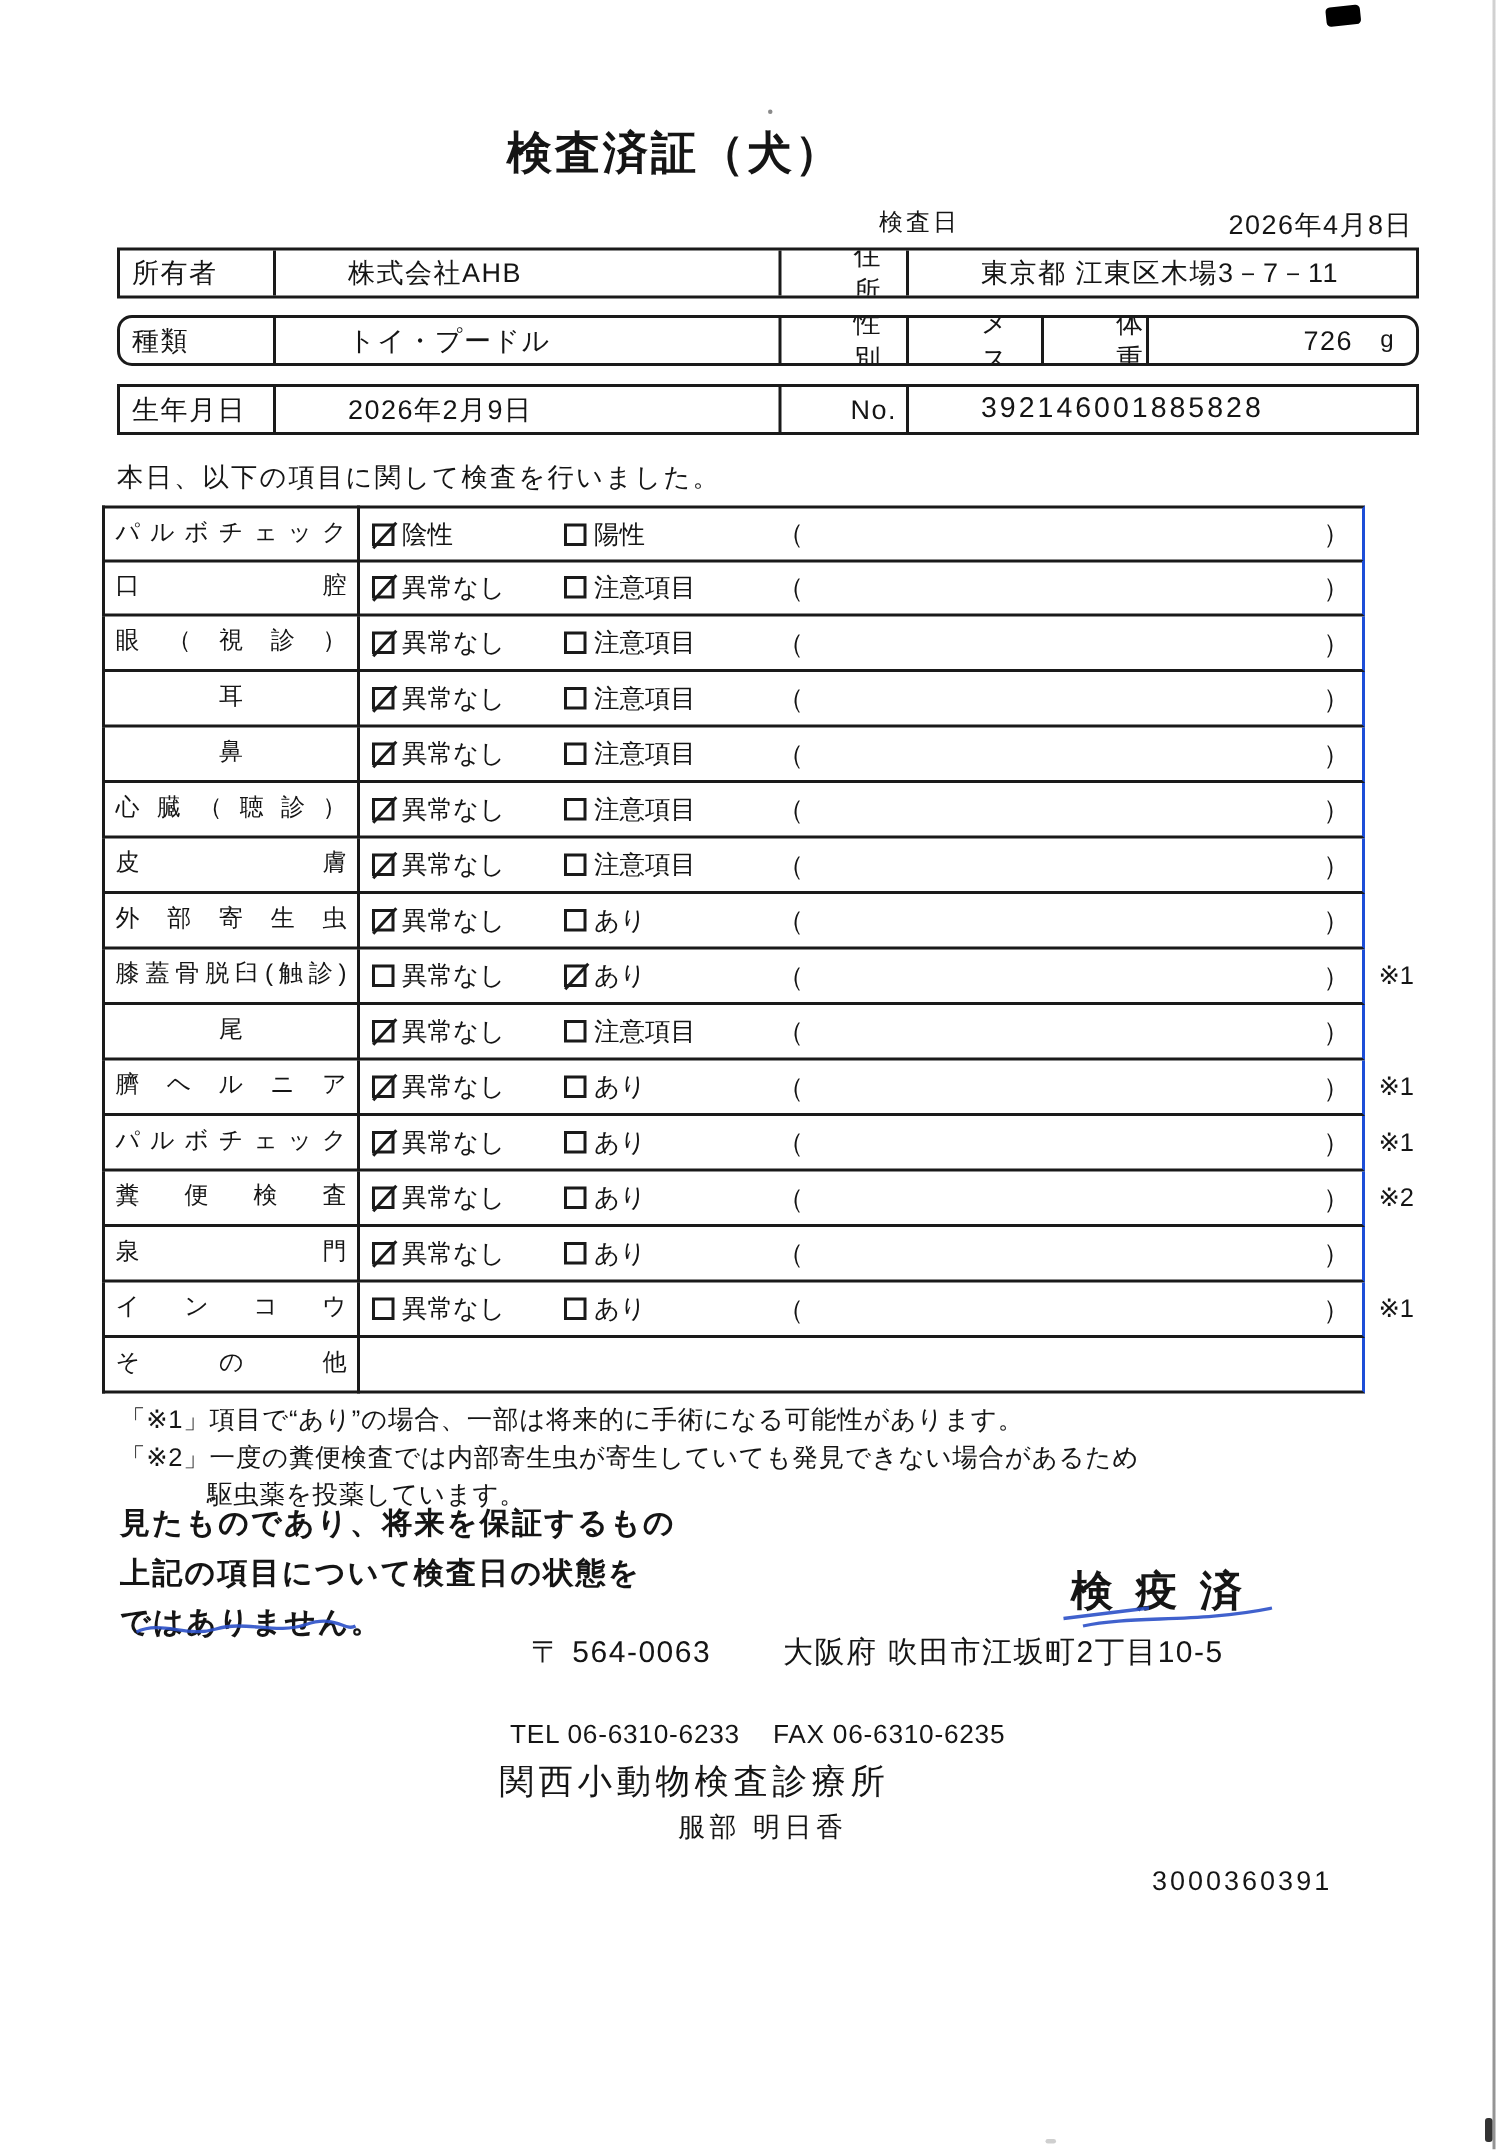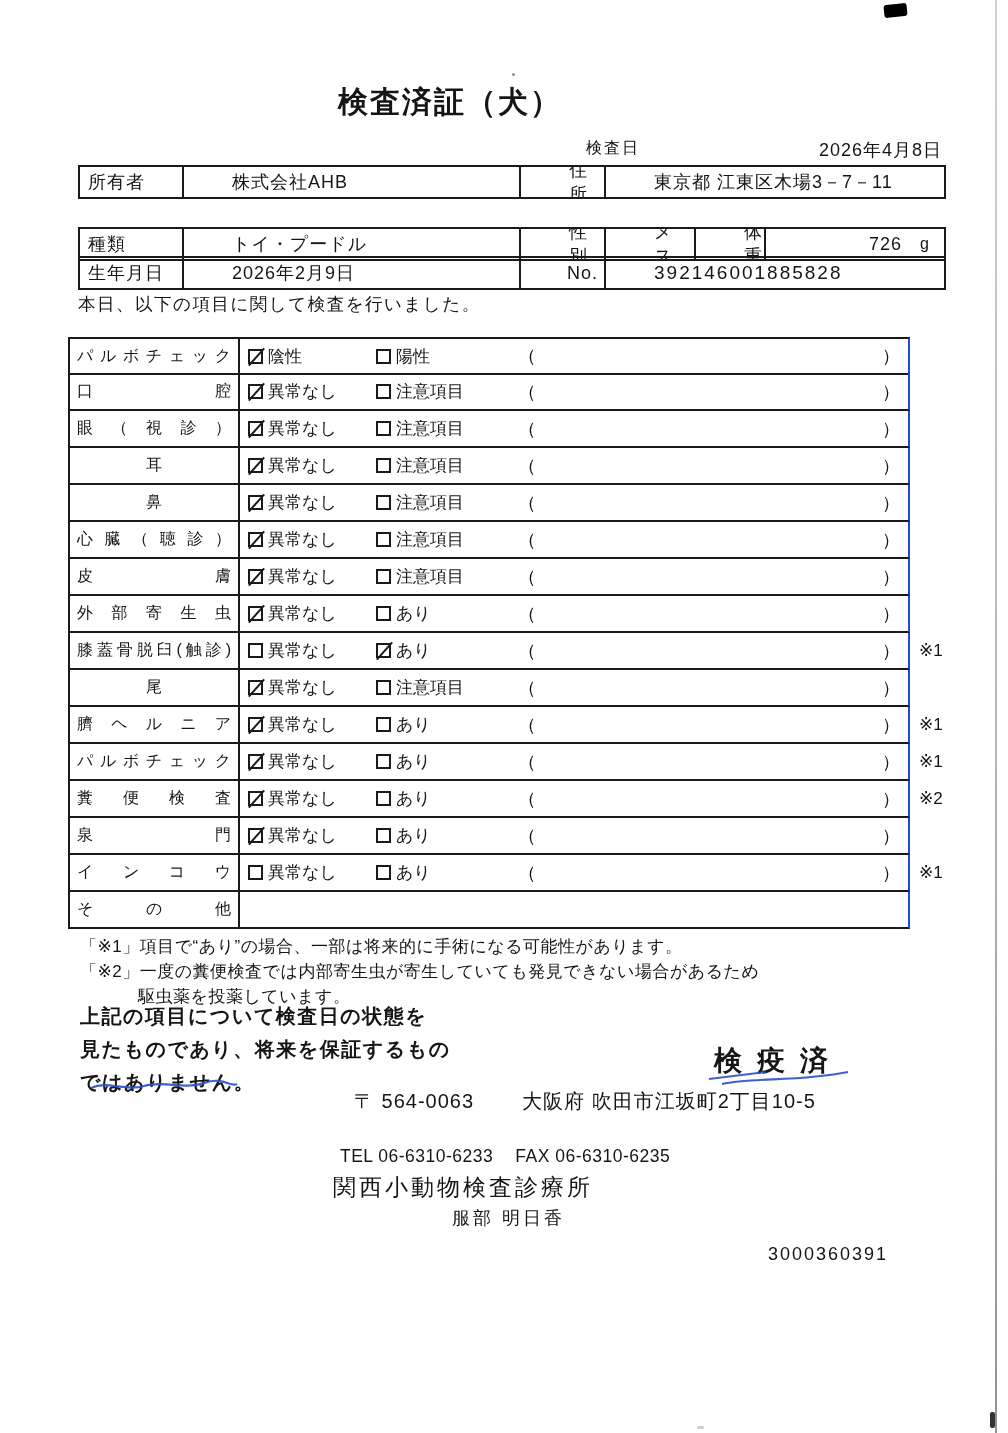--- a/index.html
+++ b/index.html
@@ -18,28 +18,28 @@
   .daterow .dlabel { position:absolute; left:508px; font-size:16px; letter-spacing:2px; }
   .daterow .dvalue { position:absolute; right:4px; font-size:18px; letter-spacing:1px; }
 
   
   .box { position:absolute; left:78px; width:868px; height:34px;
          border:2px solid #1a1a1a; display:grid; }
   .box .cell { height:100%; display:flex; align-items:center;
                padding:0 8px; font-size:18px; letter-spacing:1px; overflow:hidden; }
   .box .cell + .cell { border-left:2px solid #1a1a1a;padding-left:48px; }
   .owner-grid { top:165px; grid-template-columns:102px 337px 85px 340px; }
-  .petA-grid  { top:227px; grid-template-columns:102px 337px 85px 90px 70px 180px; }
+  .petA-grid  { top:210px; grid-template-columns:102px 337px 85px 90px 70px 180px;border-radius:10px; }
   .petB-grid  { top:256px; grid-template-columns:102px 337px 85px 340px; }
   .cell.wval { justify-content:flex-end; gap:18px; padding-right:14px; }
   .cell.wval .unit { font-size:16px; }
   .cell.center { justify-content:center; }
   .cell.num { font-size:19px; letter-spacing:2px; }
 
-  .intro { left:78px; top:292px; font-size:17.5px; letter-spacing:1.5px; }
+  .intro { left:78px; top:306px; font-size:17.5px; letter-spacing:1.5px; }
 
   
   .etable { left:68px; top:337px; width:912px; }
   .erow { display:grid; grid-template-columns:170px 672px 50px; height:37px; }
   .erow .c1, .erow .c2 {
     border-left:2px solid #1a1a1a; border-bottom:2px solid #1a1a1a; }
   .erow .c2 { border-right:2px solid #1d4ed8; }
   .erow:first-child .c1, .erow:first-child .c2 { border-top:2px solid #1a1a1a; }
   .lbl { padding:0 7px; line-height:34px; font-size:16px;
          text-align:justify; text-align-last:justify; white-space:nowrap; }
@@ -455,22 +455,22 @@
 </div>
   </div>
 
 <div class="abs footnotes">
   <div>「※1」項目で“あり”の場合、一部は将来的に手術になる可能性があります。</div>
   <div>「※2」一度の糞便検査では内部寄生虫が寄生していても発見できない場合があるため</div>
   <div class="indent">駆虫薬を投薬しています。</div>
 </div>
 
 <div class="abs statement">
+  <div>見たものであり、将来を保証するもの</div>
   <div>上記の項目について検査日の状態を</div>
-  <div>見たものであり、将来を保証するもの</div>
   <div>ではありません。</div>
 </div>
 
 <div class="abs stamp">検疫済</div>
 <div class="abs scribble" style="left:88px; top:1078px;">
   <svg width="152" height="16" viewBox="0 0 152 16">
     <path d="M3,10 C20,2 36,14 56,8 S96,12 116,5 S142,10 149,6" stroke="#2b50c8" stroke-width="2.2" fill="none" opacity="0.9"></path>
   </svg>
 </div>
 <div class="abs scribble" style="left:704px; top:1064px;">

